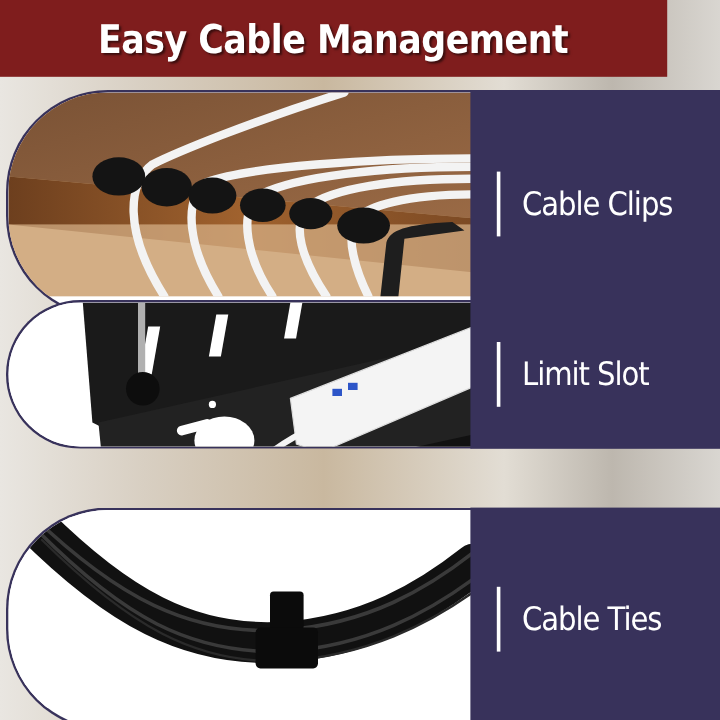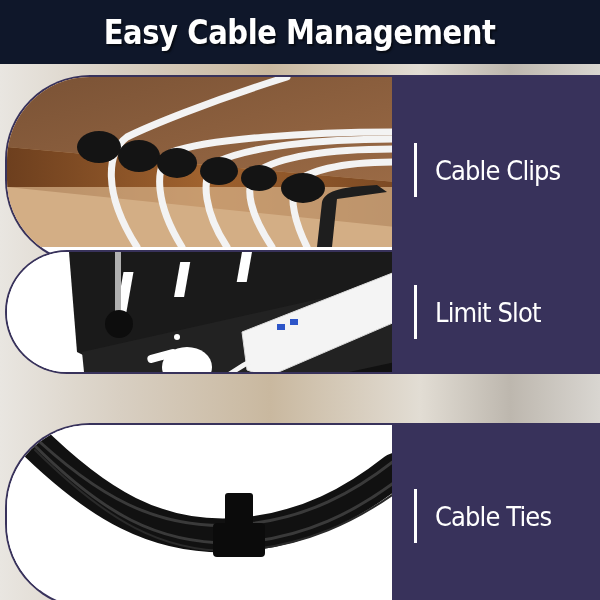--- a/index.html
+++ b/index.html
@@ -2,22 +2,22 @@
 <html><head>
 <meta charset="utf-8">
 <style>
   html, body { margin:0; padding:0; }
   body {
     width:600px; height:600px; overflow:hidden; position:relative;
     background: linear-gradient(90deg, #e9e6e1 0%, #d8cfc2 20%, #c9b89f 45%, #e2ddd4 70%, #bdb7ae 85%, #d9d6d1 100%);
     font-family: "Liberation Sans", "DejaVu Sans", sans-serif;
   }
   .header {
-    position:absolute; left:0; top:0; width:600px; height:64px;
-    background:#0f172a;
+    position:absolute; left:0; top:0; width:556px; height:64px;
+    background:#7f1d1d;
     display:flex; align-items:center; justify-content:center;text-align:center;
   }
   .header-title {
     color:#ffffff; font-size:33px; font-weight:bold; letter-spacing:-0.5px;
     text-shadow: 2px 2px 2px rgba(0,0,0,0.55);
     font-family: "DejaVu Sans", sans-serif;
     transform: scaleX(0.88);
   }
   .row { position:absolute; left:0; width:600px; }
   .row.r1 { top:75px; height:190px;padding-left:48px; }

